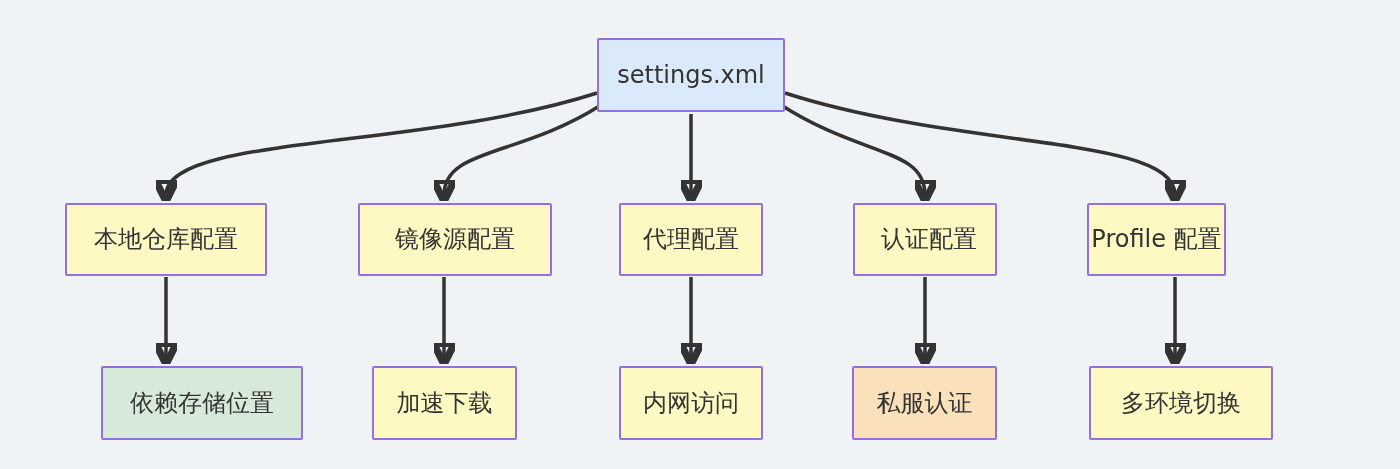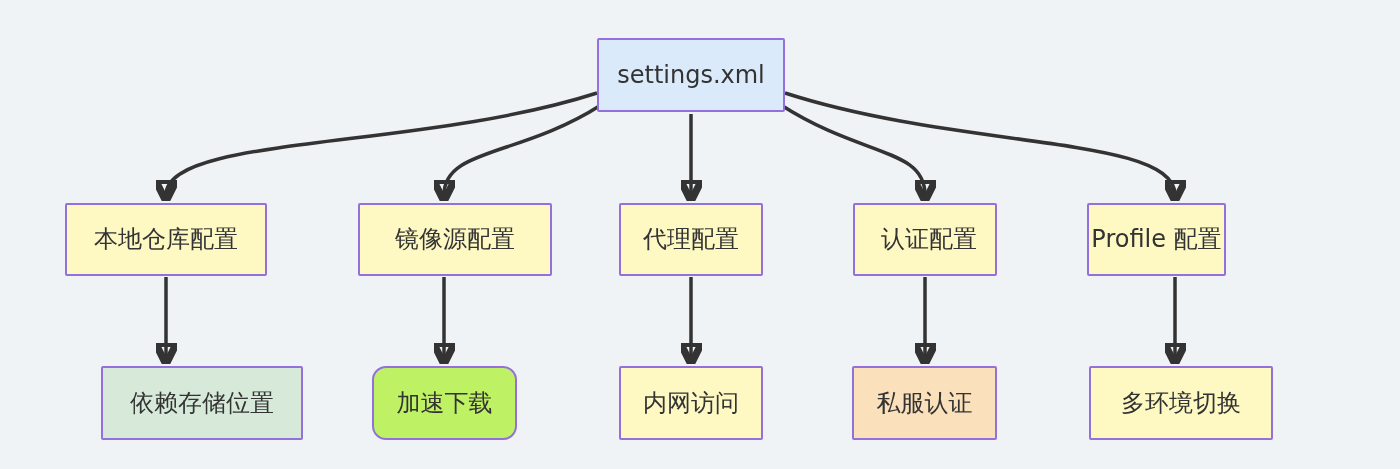--- a/index.html
+++ b/index.html
@@ -37,21 +37,21 @@
     justify-content: center;
     color: #333333;
     font-size: 24px;
     line-height: 1.2;
     white-space: nowrap;
     background: #eceafa;
   }
   .fill-blue   { background: #dbeafa; }
   .fill-lav    { background: #fef9c3; }
   .fill-green  { background: #d7ead9; }
-  .fill-yellow { background: #bef264; border-radius: 14px; }
+  .fill-yellow { background: #fef9c3; }
   .fill-orange { background: #fae0bb; }
 
   
   .n-root  { left: 597px;  top: 38px;  width: 188px; height: 74px; }
   
   .n-c1 { left: 65px;   top: 203px; width: 202px; height: 73px; }
   .n-c2 { left: 358px;  top: 203px; width: 194px; height: 73px; }
   .n-c3 { left: 619px;  top: 203px; width: 144px; height: 73px; }
   .n-c4 { left: 853px;  top: 203px; width: 144px; height: 73px; padding-left: 8px; }
   .n-c5 { left: 1087px; top: 203px; width: 139px; height: 73px; }

